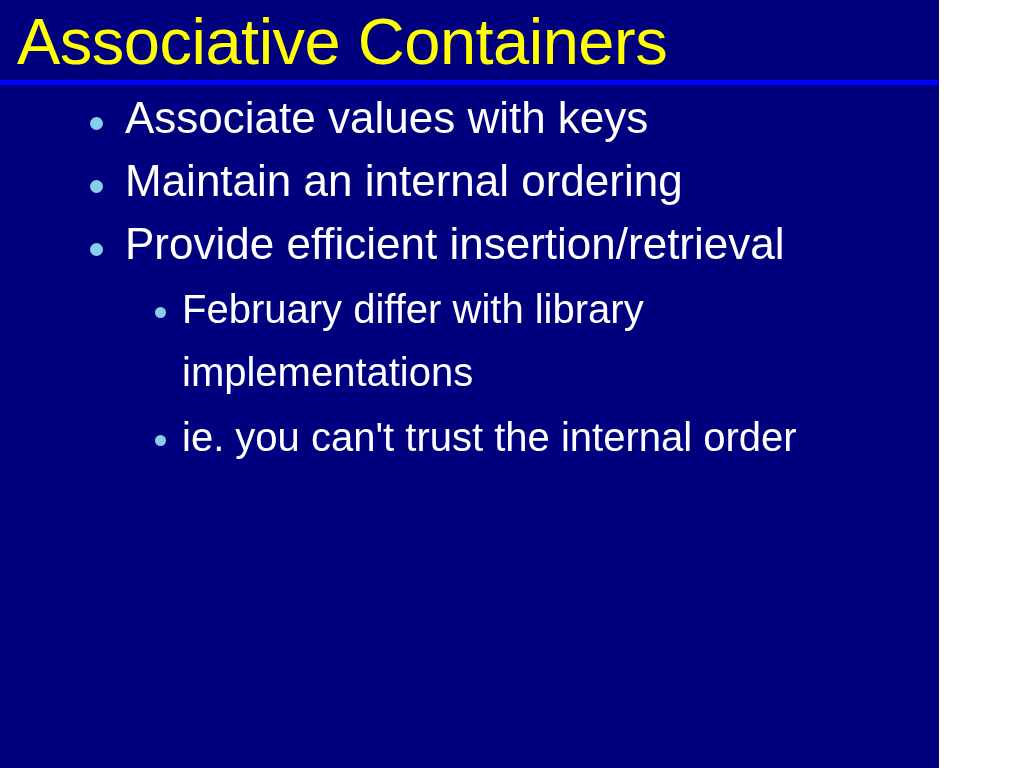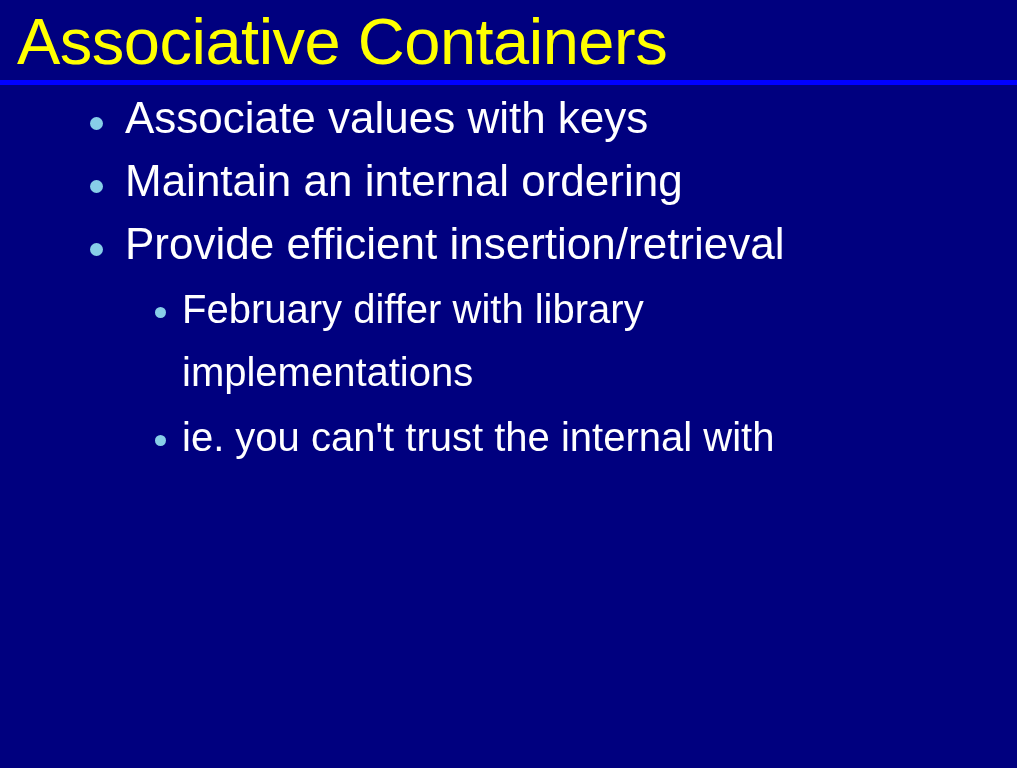--- a/index.html
+++ b/index.html
@@ -8,21 +8,21 @@
   }
   body {
     width: 1024px;
     height: 768px;
     overflow: hidden;
     font-family: "Liberation Sans", sans-serif;
   }
 
   #slide {
     position: relative;
-    width: 1017px;
+    width: 939px;
     height: 768px;
     background: #00007f;
     overflow: hidden;
   }
 
   
   #title-area {
     position: absolute;
     left: 0;
     top: 0;
@@ -154,17 +154,17 @@
       <span class="bullet-dot"></span>
       <span class="line-text">February differ with library</span>
     </div>
 
     <div class="line level-2-cont">
       <span class="line-text">implementations</span>
     </div>
 
     <div class="line level-2">
       <span class="bullet-dot"></span>
-      <span class="line-text">ie. you can't trust the internal with</span>
+      <span class="line-text">ie. you can't trust the internal order</span>
     </div>
 
   </div>
 </div>
 
 </body></html>

